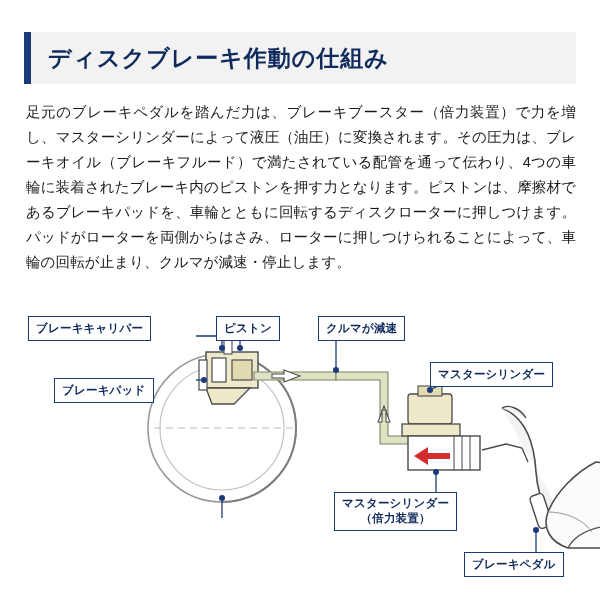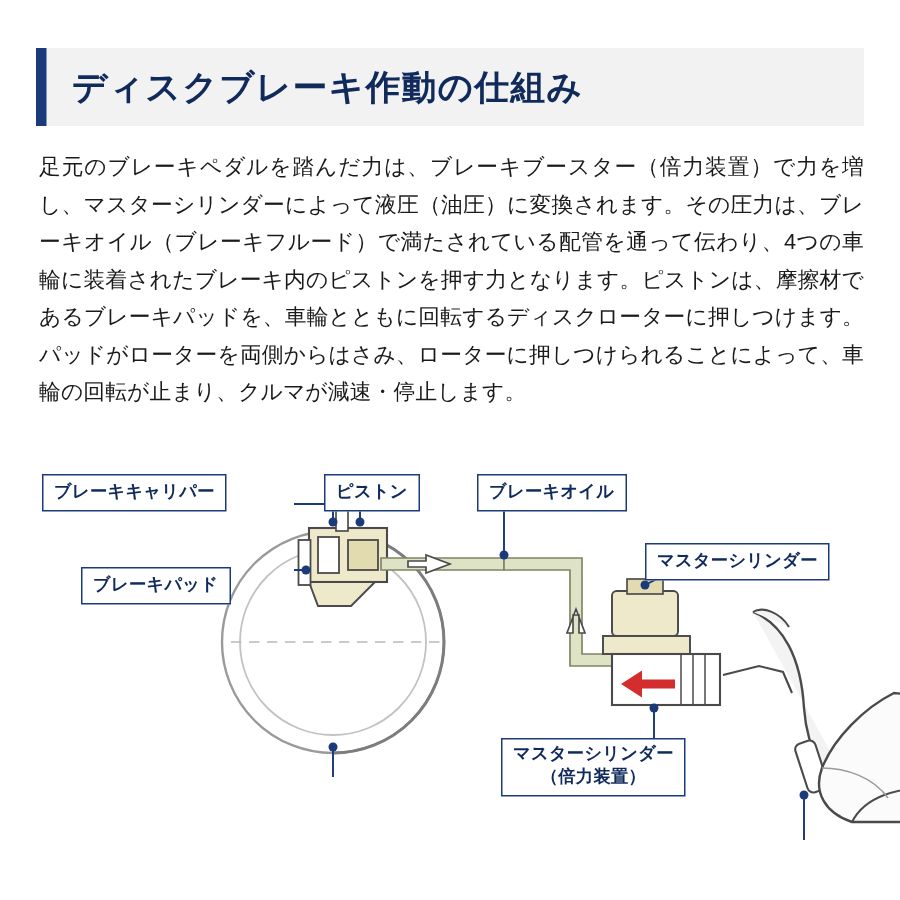--- a/index.html
+++ b/index.html
@@ -186,27 +186,28 @@
         <circle cx="186" cy="212" r="3"></circle>
         <circle cx="400" cy="186" r="3"></circle>
         <circle cx="500" cy="244" r="3"></circle>
       </g>
     </svg>
 
     <div class="label" style="left:28px; top:30px;">ブレーキキャリパー</div>
 
     <div class="label" style="left:216px; top:30px;">ピストン</div>
 
-    <div class="label" style="left:318px; top:30px;">ブレーキオイル</div>
+    <div class="label" style="left:318px; top:30px;">クルマが減速</div>
 
     <div class="label" style="left:430px; top:76px;">マスターシリンダー</div>
 
     <div class="label" style="left:54px; top:92px;">ブレーキパッド</div>
 
     <div class="label two-line" style="left:334px; top:206px;">
       <span>マスターシリンダー</span><br>
       <span>（倍力装置）</span>
     </div>
 
 
+    <div class="label" style="left:464px; top:266px;">ブレーキペダル</div>
   </div>
 
 </div>
 
 </body></html>

